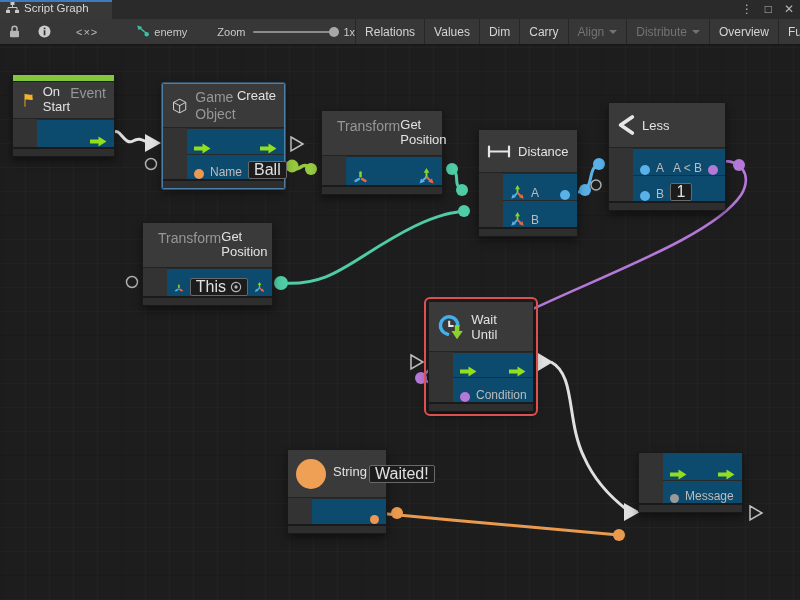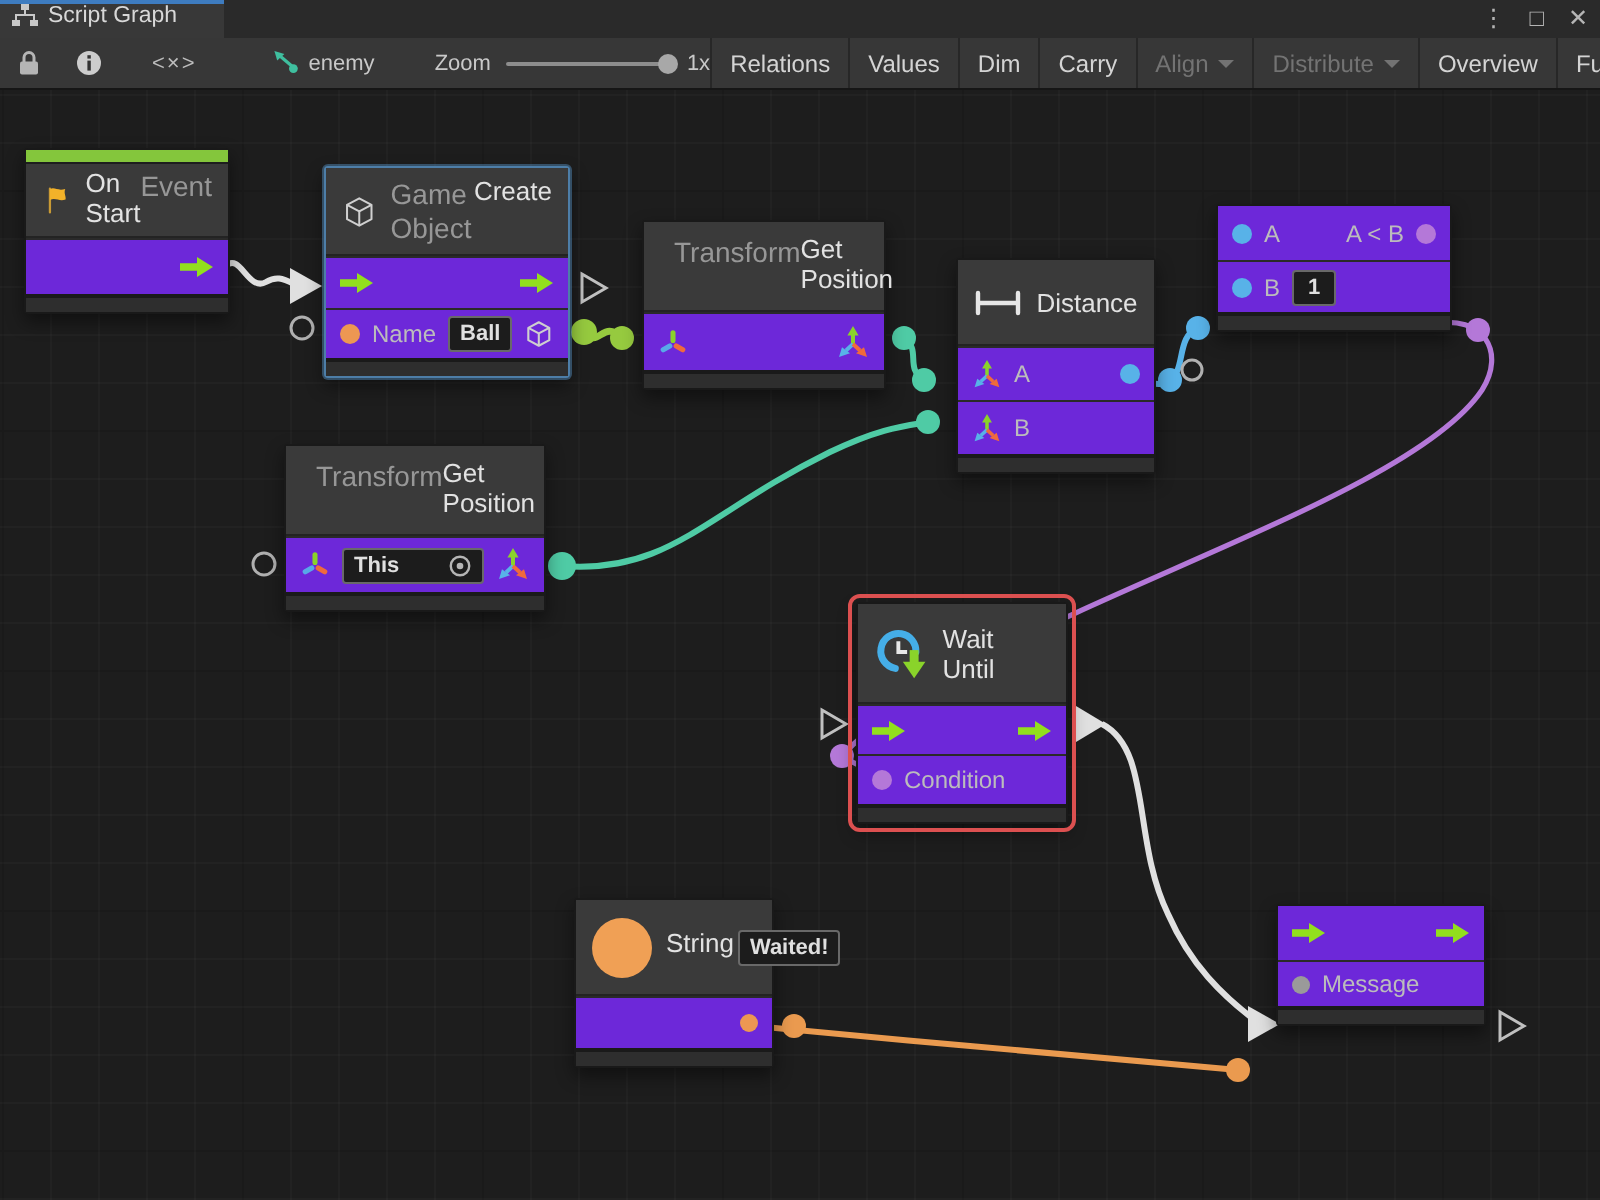--- a/index.html
+++ b/index.html
@@ -47,30 +47,30 @@
   .node{position:absolute;z-index:2;background:#333333;border:1px solid #191919;border-radius:2px;
         box-shadow:0 4px 9px rgba(0,0,0,0.45);box-sizing:border-box;}
   .node.selected{border:1px solid #4d7ea8;box-shadow:0 0 0 1px rgba(77,126,168,.55),0 4px 9px rgba(0,0,0,.45);}
   .node.debug-highlight{outline:2px solid #dc5050;outline-offset:2px;}
   .greenbar{height:6px;background:#84c63c;border-bottom:1px solid #1e1e1e;}
   .hdr{background:#3a3a3a;display:flex;align-items:center;gap:7px;padding:0 8px;box-sizing:border-box;
        border-bottom:1px solid #232323;}
   .hdr .tcol{display:flex;flex-direction:row;justify-content:center;line-height:1.15;}
   .t-big{font-size:13px;color:#e2e2e2;}
   .t-small{font-size:14px;color:#979797;}
-  .row{display:flex;align-items:center;gap:6px;padding:0 7px;height:26px;background:#6d28d9;
-       border-top:1px solid #2a2a2a;box-sizing:border-box;}
+  .row{display:flex;align-items:flex-end;gap:6px;padding:0 7px;height:26px;background:#0c4a6e;
+       border-top:1px solid #2a2a2a;box-sizing:border-box;margin-left:24px;}
   .row:first-of-type{border-top:none;}
   .plabel{font-size:12px;color:#bcbcbc;}
   .foot{height:7px;background:#2e2e2e;border-top:2px solid #1a1a1a;}
   .dot{width:10px;height:10px;border-radius:50%;flex:0 0 auto;}
   .dot.sm{width:9px;height:9px;}
   .push{margin-left:auto;}
-  .field{background:#1c1c1c;border:1px solid #696969;border-radius:2px;color:#e0e0e0;font-size:11px;
-         padding:1px 5px;display:inline-flex;align-items:center;gap:4px;line-height:14px;font-weight:bold;}
+  .field{background:#1c1c1c;border:1px solid #696969;border-radius:2px;color:#e0e0e0;font-size:16px;
+         padding:1px 5px;display:inline-flex;align-items:center;gap:4px;line-height:14px;}
   .bigdot{width:30px;height:30px;border-radius:50%;background:#f0a055;flex:0 0 auto;}
 </style>
 </head>
 <body>
 
 <div class="app">
   <div class="canvas"></div>
 
   <svg class="wires" width="800" height="600" viewBox="0 0 800 600">
 
@@ -228,21 +228,21 @@
         <path d="M8.5 9 L5 12.2" stroke="#58b2e8" stroke-width="2"></path>
           <path d="M1.5 15.5 L3 10.6 L7 13.6 Z" fill="#58b2e8"></path>
         <path d="M8.5 9 L12 12.2" stroke="#f06a3c" stroke-width="2"></path>
           <path d="M15.5 15.5 L14 10.6 L10 13.6 Z" fill="#f06a3c"></path>
       </svg>
     </div>
     <div class="foot"></div>
   </div>
 
   <div class="node" style="left:478px;top:129px;width:100px;">
-    <div class="hdr" style="height:43px;justify-content:center;">
+    <div class="hdr" style="height:43px;">
       <svg width="24" height="13" viewBox="0 0 24 13" stroke="#e6e6e6" stroke-width="2.2" stroke-linecap="round" fill="none">
         <path d="M2 1.5 V11.5 M22 1.5 V11.5 M2 6.5 H22"></path>
       </svg>
       <span class="t-big">Distance</span>
     </div>
     <div class="row" style="height:27px;">
       <svg width="15" height="15" viewBox="0 0 17 17">
         <path d="M8.5 9 V4" stroke="#8ad32a" stroke-width="2"></path>
           <path d="M8.5 0 L5.7 4.8 H11.3 Z" fill="#8ad32a"></path>
         <path d="M8.5 9 L5 12.2" stroke="#58b2e8" stroke-width="2"></path>
@@ -261,20 +261,26 @@
           <path d="M1.5 15.5 L3 10.6 L7 13.6 Z" fill="#58b2e8"></path>
         <path d="M8.5 9 L12 12.2" stroke="#f06a3c" stroke-width="2"></path>
           <path d="M15.5 15.5 L14 10.6 L10 13.6 Z" fill="#f06a3c"></path>
       </svg>
       <span class="plabel">B</span>
     </div>
     <div class="foot"></div>
   </div>
 
   <div class="node" style="left:608px;top:102px;width:118px;">
+    <div class="hdr" style="height:45px;">
+      <svg width="18" height="20" viewBox="0 0 20 22" fill="none" stroke="#e6e6e6" stroke-width="4" stroke-linecap="round" stroke-linejoin="round">
+        <path d="M17 2 L4 11 L17 20"></path>
+      </svg>
+      <span class="t-big">Less</span>
+    </div>
     <div class="row" style="height:27px;">
       <span class="dot" style="background:#58b2e8;"></span>
       <span class="plabel">A</span>
       <span class="plabel push">A &lt; B</span>
       <span class="dot" style="background:#b478d8;"></span>
     </div>
     <div class="row" style="height:26px;">
       <span class="dot" style="background:#58b2e8;"></span>
       <span class="plabel">B</span>
       <span class="field" style="min-width:10px;justify-content:center;">1</span>

